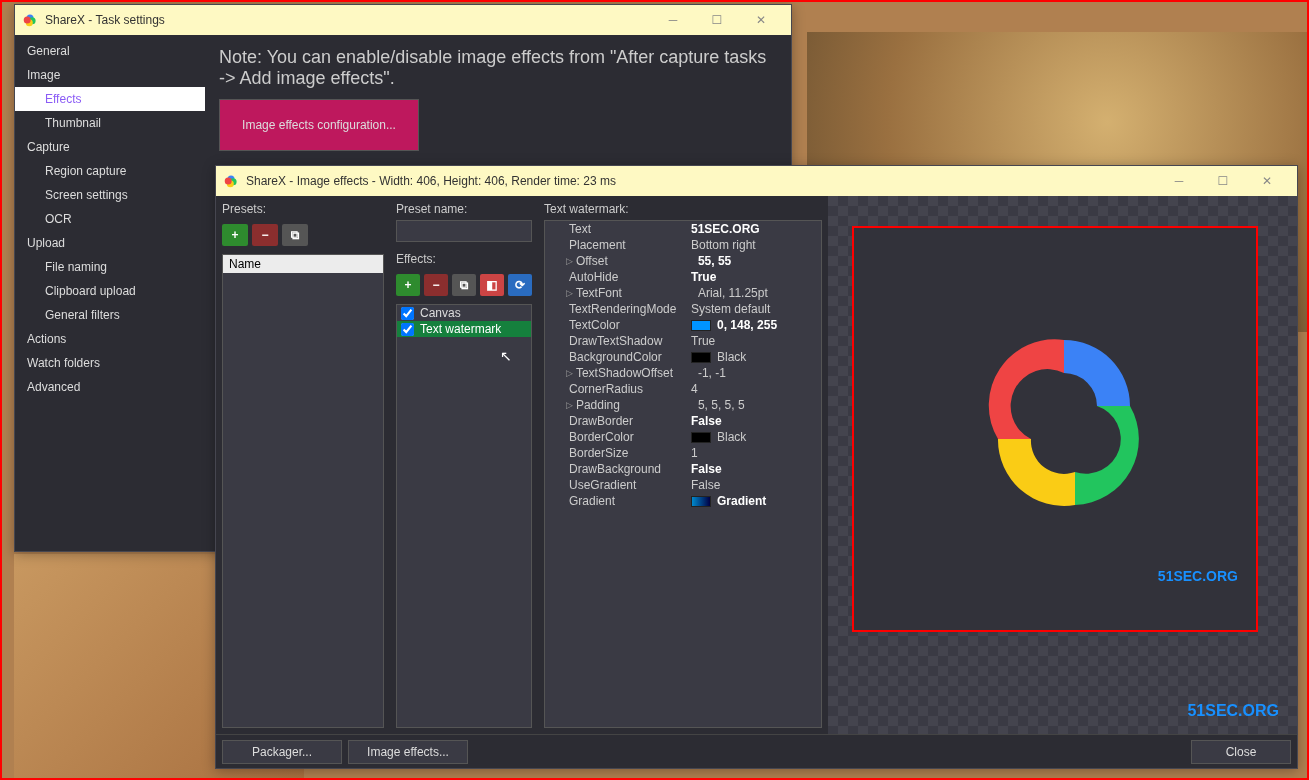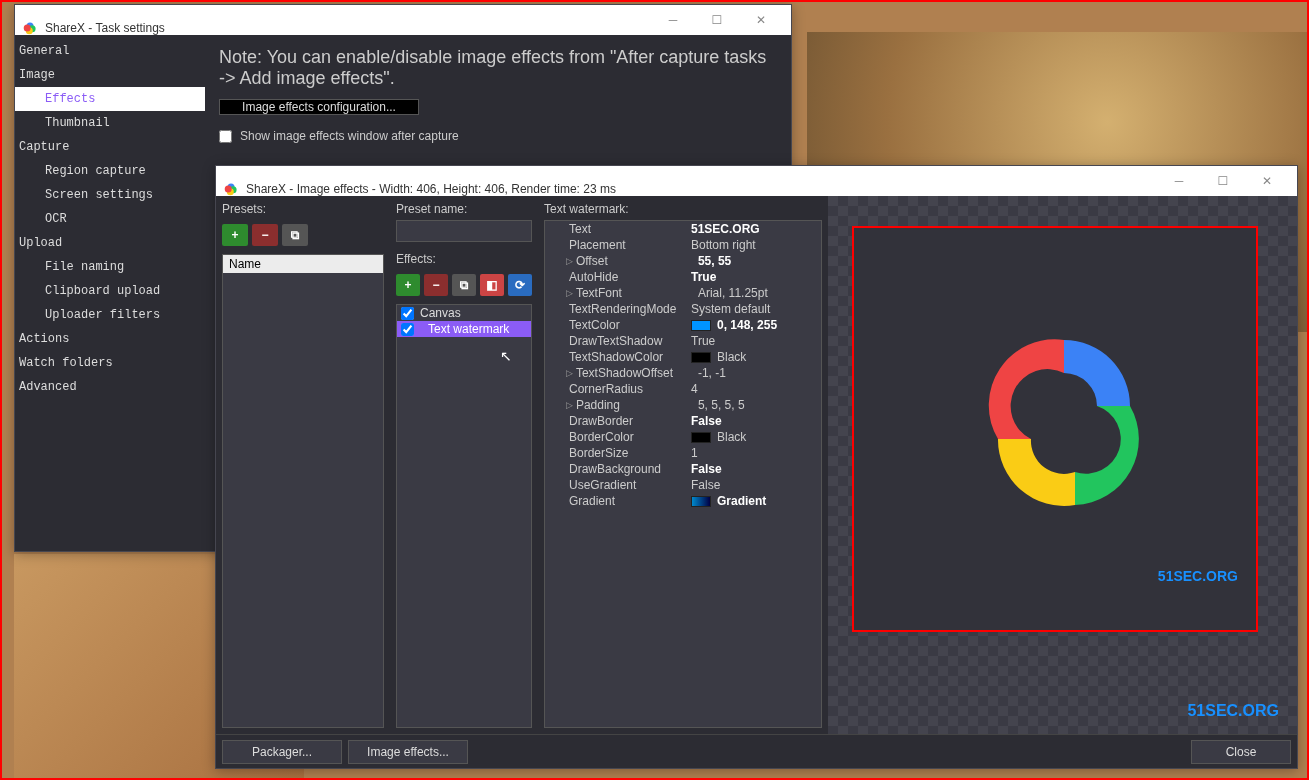--- a/index.html
+++ b/index.html
@@ -1,49 +1,49 @@
 <!DOCTYPE html>
 <html><head>
 <meta charset="utf-8">
 <style>
 * { margin:0; padding:0; box-sizing:border-box; font-family:"Segoe UI",Tahoma,sans-serif; font-size:12px; }
 body { background:#b08050; width:1309px; height:780px; overflow:hidden; border:2px solid red; position:relative; }
-.titlebar { height:30px; background:#ffffff; display:flex; align-items:flex-end; padding:0 8px; color:#333; }
+.titlebar { height:30px; background:#fef9c3; display:flex; align-items:center; padding:0 8px; color:#333; }
 .titlebar .logo { width:14px; height:14px; margin-right:8px; }
 .tb-controls { margin-left:auto; display:flex; }
 .tb-btn { width:44px; height:30px; display:flex; align-items:center; justify-content:center; color:#888; font-family:"Segoe UI Symbol"; }
 .win { background:#2c2c33; position:absolute; display:flex; flex-direction:column; box-shadow:0 2px 12px rgba(0,0,0,0.3); border:1px solid #464650; }
 .win-main { left:12px; top:2px; width:778px; height:548px; }
 .win-body { display:flex; flex:1; overflow:hidden; }
 .side { width:190px; background:#2c2c33; padding-top:4px; }
-.side-item { color:#ddd; padding:4px 4px; line-height:16px; cursor:default;font-family:Liberation Mono, monospace; }
+.side-item { color:#ddd; padding:4px 12px; line-height:16px; cursor:default; }
 .side-sub { padding-left:30px; }
 .side-sel { background:#fff; color:#8b5cf6; }
 .content { flex:1; background:#2c2c33; color:#ccc; padding:12px 14px; }
 .note { font-size:18px; color:#ccc; margin-bottom:10px; }
-.config-btn { width:200px; background:#000000; color:#ddd; border:1px solid #555; text-align:center; padding:0 10px; margin-bottom:14px; }
+.config-btn { width:200px; background:#be185d; color:#ddd; border:1px solid #555; text-align:center; padding:18px 10px; margin-bottom:14px; }
 .chk { display:flex; align-items:flex-end; margin:6px 0; color:#ccc; }
 .chk input { margin-right:8px; }
 .win-fx { left:213px; top:163px; width:1083px; height:604px; }
 .fx-body { flex:1; display:flex; background:#2c2c33; overflow:hidden; }
 .col { display:flex; flex-direction:column; padding:6px; color:#ccc; }
 .col-presets { width:174px; }
 .col-effects { width:148px; }
 .col-props { width:290px; }
 .col-prev { flex:1; background-image:linear-gradient(45deg,#3a3a44 25%,transparent 25%),linear-gradient(-45deg,#3a3a44 25%,transparent 25%),linear-gradient(45deg,transparent 75%,#3a3a44 75%),linear-gradient(-45deg,transparent 75%,#3a3a44 75%); background-size:20px 20px; background-position:0 0,0 10px,10px -10px,-10px 0; background-color:#44444e; position:relative; overflow:hidden; }
 .label { color:#ccc; margin-bottom:4px; }
 .btnbar { display:flex; gap:4px; margin:4px 0 8px; }
 .iconbtn { width:26px; height:22px; display:flex; align-items:center; justify-content:center; border-radius:2px; color:#fff; font-weight:bold; }
 .add{background:#2e8b2e}.rem{background:#8b2e2e}.dup{background:#555}
 .listbox { flex:1; background:#3a3a44; border:1px solid #555; overflow:auto; }
 .listhdr { background:#ececec; color:#000; padding:2px 6px; }
 .txtinput { background:#3a3a44; border:1px solid #555; color:#ddd; padding:3px 6px; width:100%; }
 .fxitem { display:flex; align-items:center; padding:1px 4px; color:#ddd; }
 .fxitem input { margin-right:6px; }
-.fxitem.sel { background:#8b5cf6; color:#fff;gap:8px; }
+.fxitem.sel { background:#15803d; color:#fff; }
 .proplist { flex:1; overflow:auto; background:#3a3a44; border:1px solid #555; }
 .prow { display:flex; align-items:center; padding:1px 21px; color:#ccc; height:16px; }
 .prow .pname { width:122px; flex-shrink:0; }
 .prow .pval { flex:1; display:flex; align-items:center; gap:6px; }
 .prow .tri { font-size:9px; color:#999; margin-right:3px; }
 .swat { width:20px; height:11px; border:1px solid #222; }
 .bold { font-weight:600; color:#fff; }
 .preview-box { position:absolute; left:24px; top:30px; width:406px; height:406px; border:2px solid red; background:#32323a; }
 .wm { position:absolute; right:18px; bottom:46px; color:#1890ff; font-size:14px; font-weight:600; }
 .wm2 { position:absolute; right:18px; bottom:14px; color:#1890ff; font-size:16px; font-weight:700; }
@@ -82,21 +82,21 @@
         <div class="side-item">Image</div>
         <div class="side-item side-sub side-sel">Effects</div>
         <div class="side-item side-sub">Thumbnail</div>
         <div class="side-item">Capture</div>
         <div class="side-item side-sub">Region capture</div>
         <div class="side-item side-sub">Screen settings</div>
         <div class="side-item side-sub">OCR</div>
         <div class="side-item">Upload</div>
         <div class="side-item side-sub">File naming</div>
         <div class="side-item side-sub">Clipboard upload</div>
-        <div class="side-item side-sub">Uploader filters</div>
+        <div class="side-item side-sub">General filters</div>
         <div class="side-item">Actions</div>
         <div class="side-item">Watch folders</div>
         <div class="side-item">Advanced</div>
       </div>
     <div class="content">
       <div class="note">Note: You can enable/disable image effects from "After capture tasks -&gt; Add image effects".</div>
       <div class="config-btn">Image effects configuration...</div>
       <label class="chk">
           <input type="checkbox" style="">
           <span>Show image effects window after capture</span>
@@ -212,21 +212,21 @@
           </div>
           <div class="prow">
             <span class="tri"></span>
             <span class="pname">DrawTextShadow</span>
             <span class="pval">
               <span>True</span>
             </span>
           </div>
           <div class="prow">
             <span class="tri"></span>
-            <span class="pname">TextShadowColor</span>
+            <span class="pname">BackgroundColor</span>
             <span class="pval">
               <span class="swat" style="background: rgb(0, 0, 0);"></span>
               <span>Black</span>
             </span>
           </div>
           <div class="prow">
             <span class="tri">▷</span>
             <span class="pname">TextShadowOffset</span>
             <span class="pval">
               <span>-1, -1</span>

